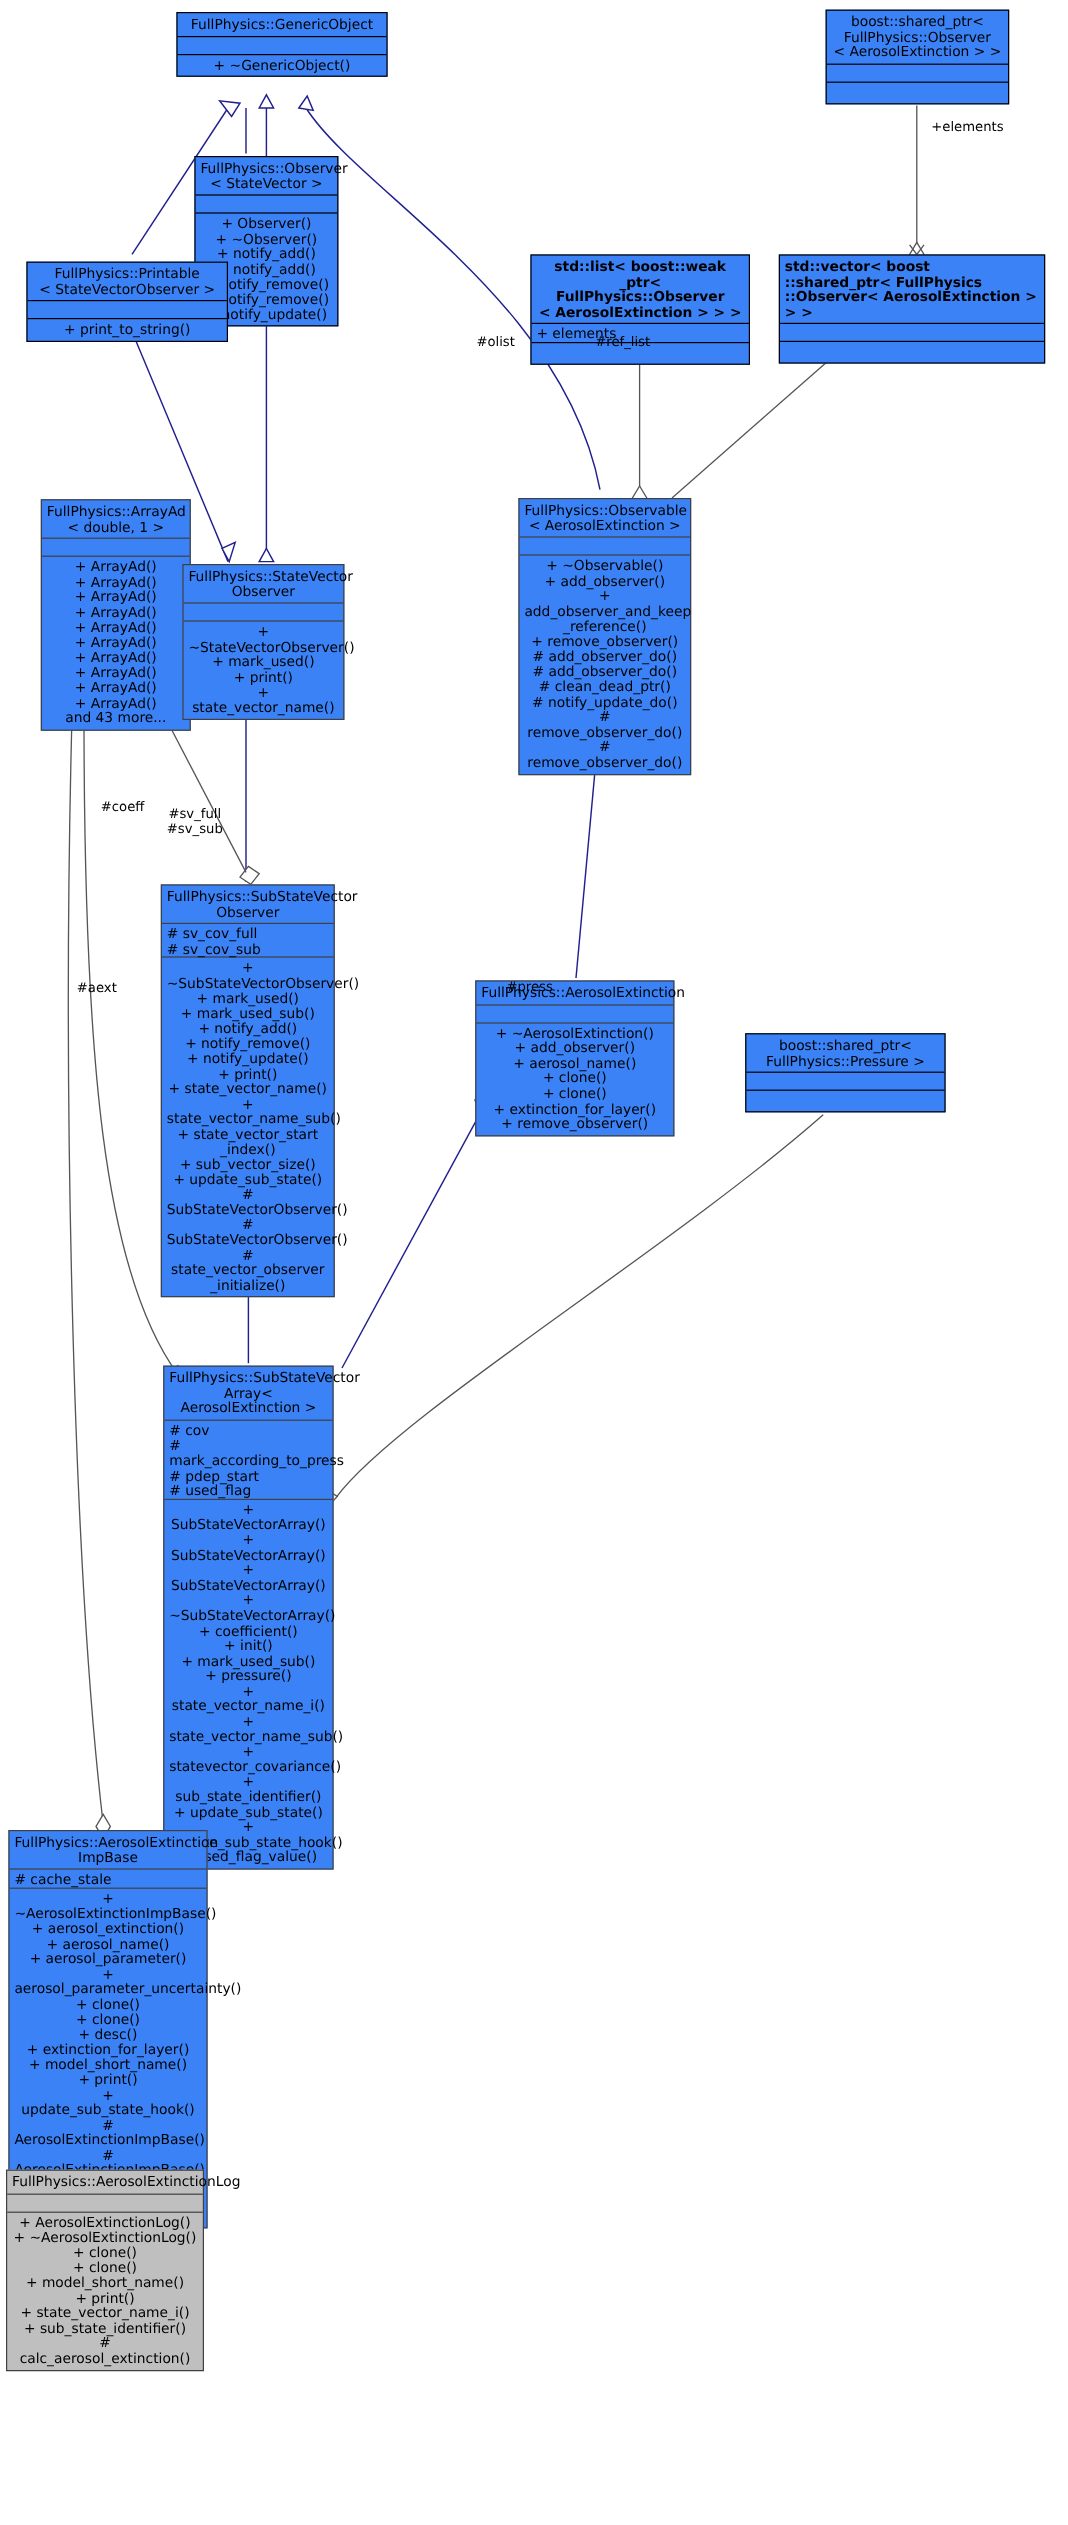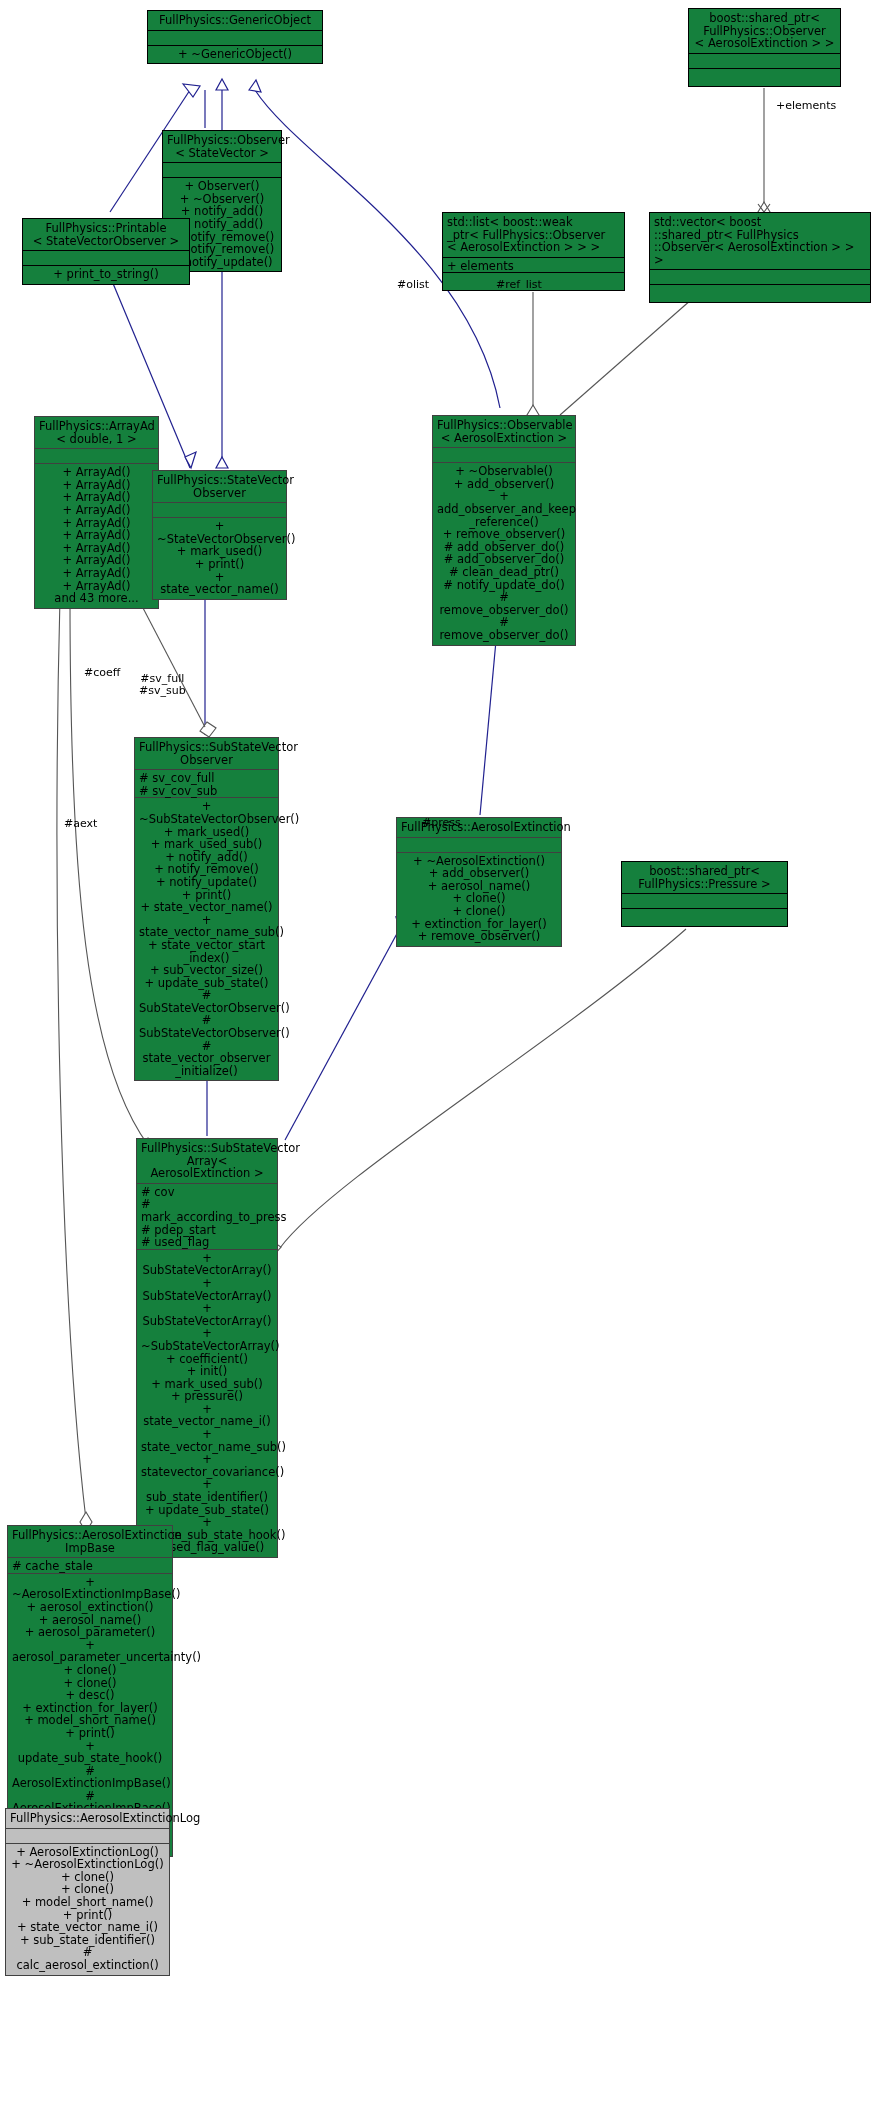--- a/index.html
+++ b/index.html
@@ -7,21 +7,21 @@
     width:890px;height:2104px;position:relative;overflow:hidden;
     font-family:"DejaVu Sans","Liberation Sans",sans-serif;
     -webkit-font-smoothing:antialiased;
   }
   #diagram{position:absolute;left:0;top:0;width:890px;height:2104px;}
   svg.edges{position:absolute;left:0;top:0;width:890px;height:2104px;pointer-events:none;}
 
   .node{
     position:absolute;
     border:1px solid #000000;
-    background:#15803d;
+    background:#3b82f6;
     box-sizing:border-box;
     font-size:11.5px;
     line-height:12.6px;
     color:#000000;
   }
   .node.filled{background:#bfbfbf;border-color:#404040;}
   .node.thick{border:1px solid #404040;}
 
   .n-title{
     text-align:center;
@@ -195,29 +195,29 @@
   </div>
 
   <div class="node" style="left:22px;top:218px;width:168px;">
     <div class="n-title">FullPhysics::Printable
 &lt; StateVectorObserver &gt;</div>
     <div class="n-attrs"></div>
     <div class="n-ops">+ print_to_string()</div>
   </div>
 
   <div class="node" style="left:442px;top:212px;width:183px;">
-    <div class="n-title" style="text-align:left;">std::list&lt; boost::weak
+    <div class="n-title" style="text-align:center;font-weight:bold;">std::list&lt; boost::weak
 _ptr&lt; FullPhysics::Observer
 &lt; AerosolExtinction &gt; &gt; &gt;</div>
     <div class="n-attrs">+ elements</div>
     <div class="n-ops"></div>
   </div>
 
   <div class="node" style="left:649px;top:212px;width:222px;">
-    <div class="n-title" style="text-align:left;">std::vector&lt; boost
+    <div class="n-title" style="text-align:left;font-weight:bold;">std::vector&lt; boost
 ::shared_ptr&lt; FullPhysics
 ::Observer&lt; AerosolExtinction &gt; &gt; &gt;</div>
     <div class="n-attrs"></div>
     <div class="n-ops"></div>
   </div>
 
   <div class="node thick" style="left:34px;top:416px;width:125px;">
     <div class="n-title">FullPhysics::ArrayAd
 &lt; double, 1 &gt;</div>
     <div class="n-attrs"></div>

